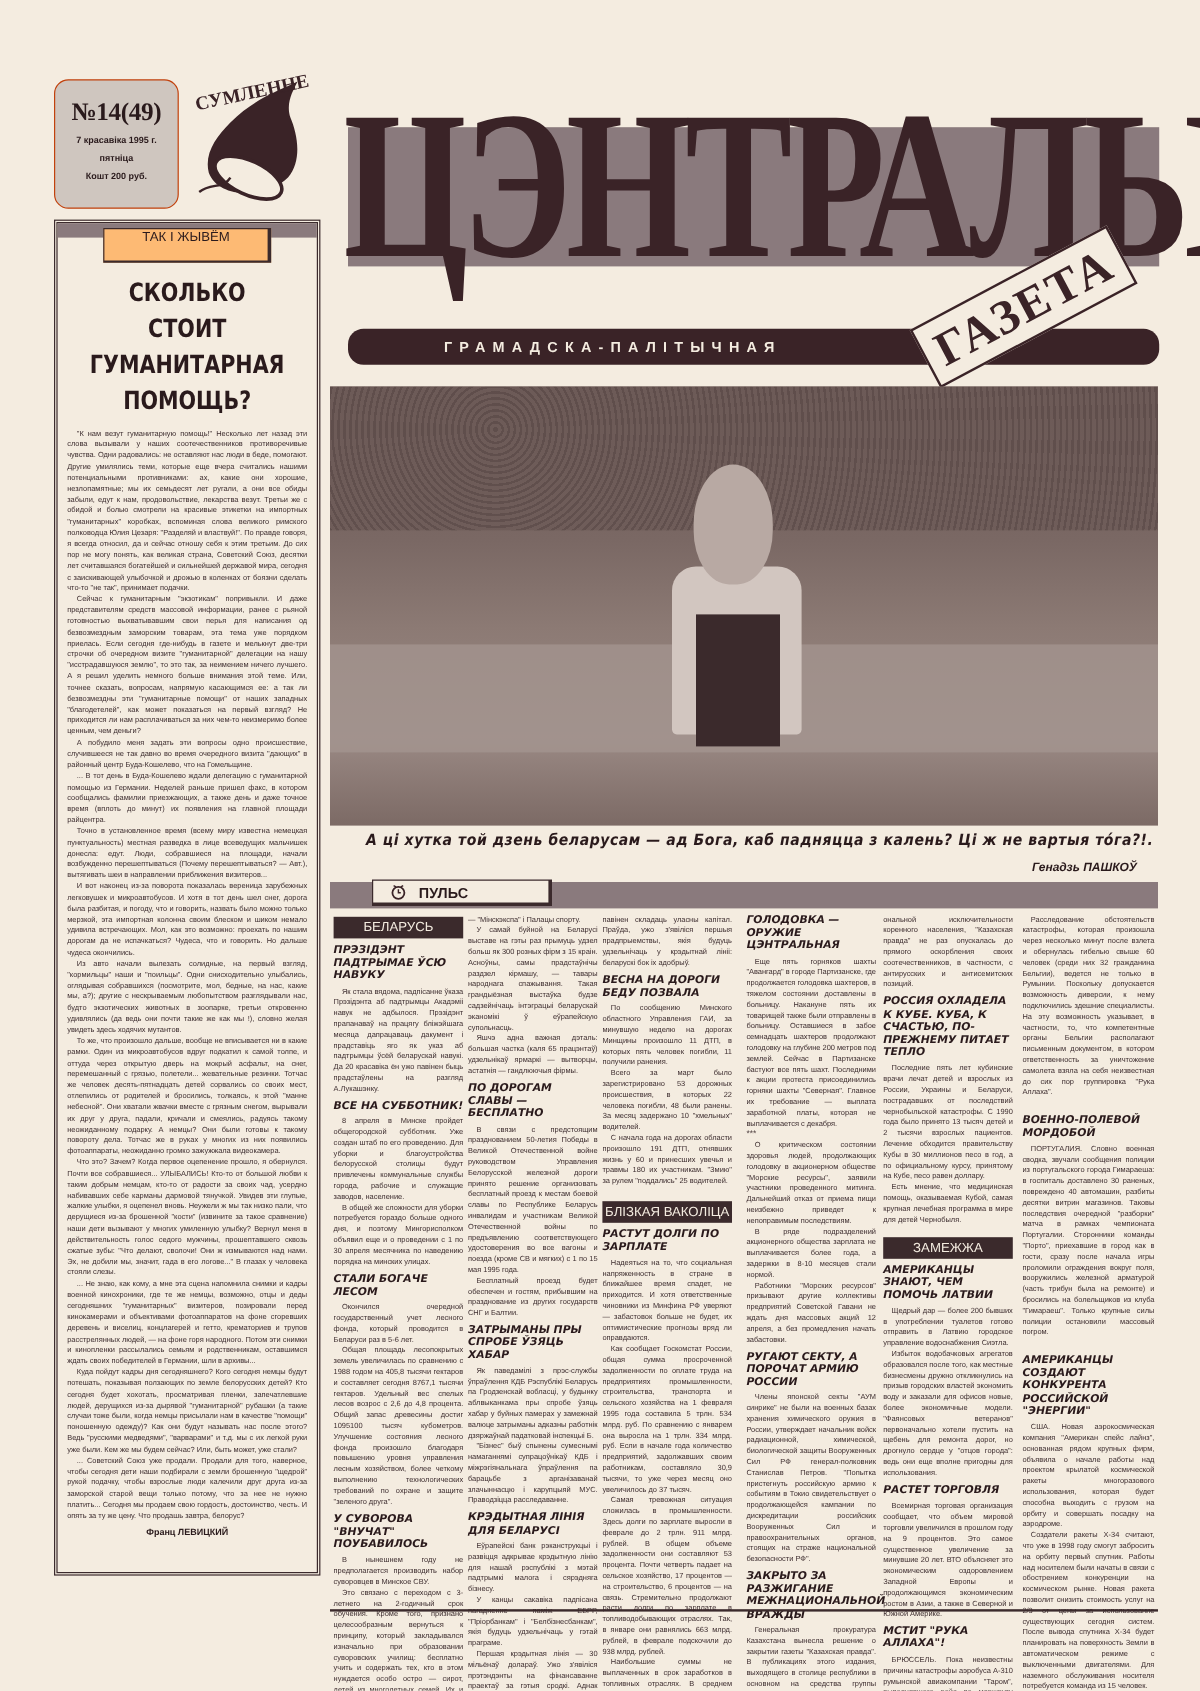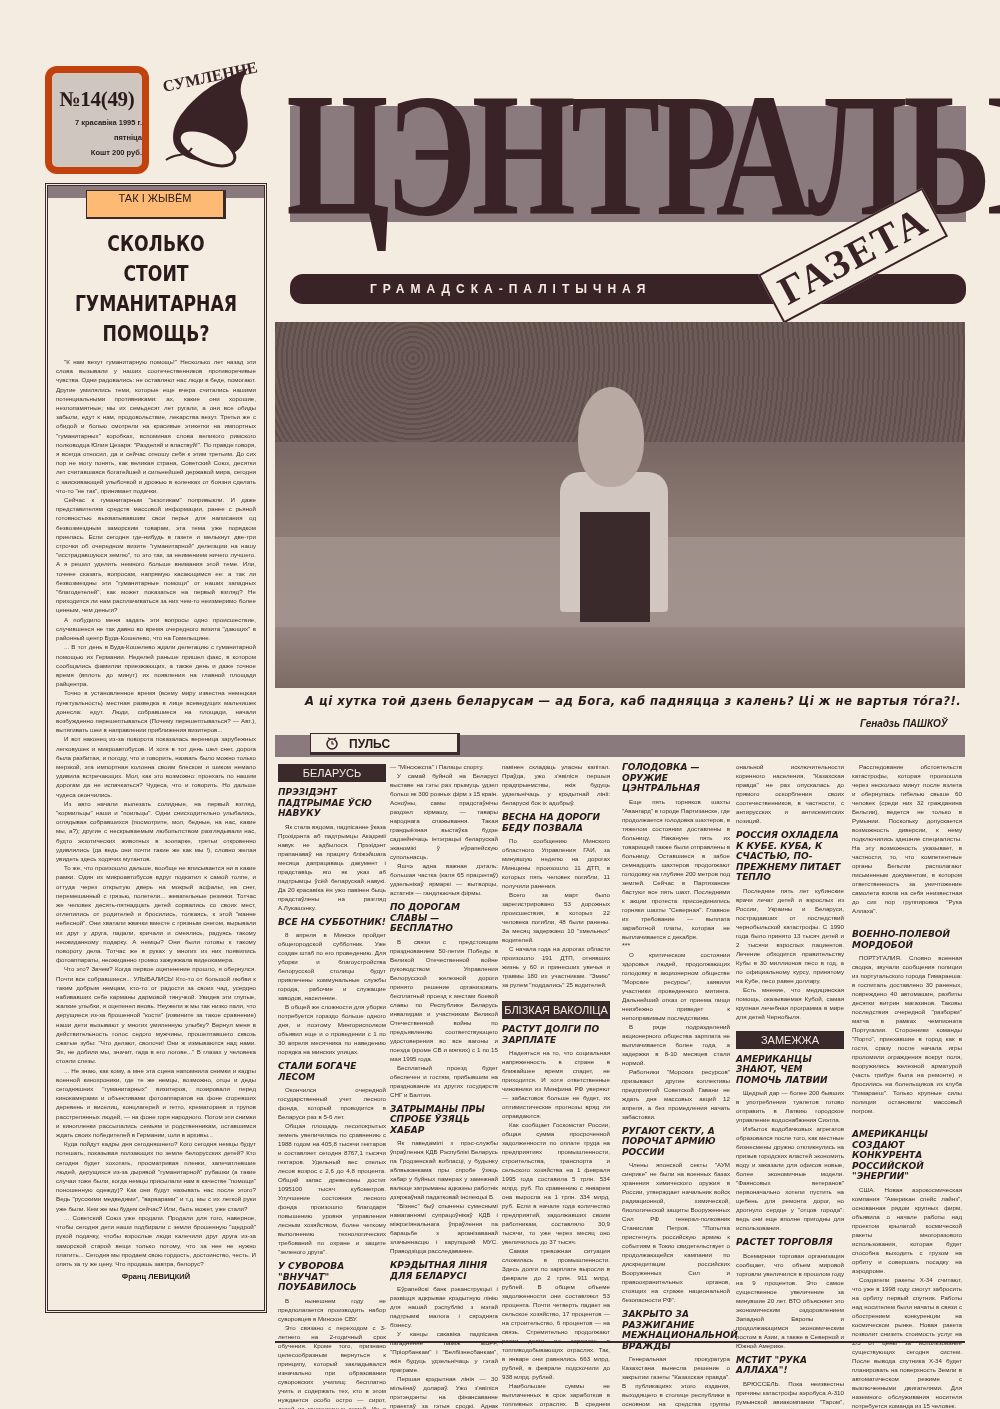--- a/index.html
+++ b/index.html
@@ -1,22 +1,22 @@
 <!DOCTYPE html>
 <html><head>
 <meta charset="utf-8">
 <style>
   * { box-sizing: border-box; margin: 0; padding: 0; }
   html, body { width: 1000px; height: 1409px; background: #f4ece0; overflow: hidden; }
   body { position: relative; font-family: "Liberation Sans", sans-serif; color: #2a1a1c; }
 
   
-  .issue-box { position: absolute; left: 45px; top: 66px; width: 104px; height: 108px; background: #cfc6bf; border: 7px solid #c2410c; border-radius: 12px; text-align: center; }
+  .issue-box { position: absolute; left: 45px; top: 66px; width: 104px; height: 108px; background: #cfc6bf; border: 1px solid #c2410c; border-radius: 12px; text-align: center; }
   .issue-no { font-family: "Liberation Serif", serif; font-weight: bold; font-size: 21px; margin-top: 14px; letter-spacing: -0.3px; }
-  .issue-line { font-size: 7.5px; font-weight: bold; margin-top: 6px; text-align: right; }
+  .issue-line { font-size: 7.5px; font-weight: bold; margin-top: 6px; }
   .logo-bell { position: absolute; left: 152px; top: 62px; width: 112px; height: 112px; }
   .title-wrap { position: absolute; left: 290px; top: 60px; width: 676px; height: 248px; }
   .title-band { position: absolute; left: 0; top: 46px; width: 676px; height: 116px; background: #8a7a7d; }
   .title-text { position: absolute; left: -4px; top: 0; width: 680px; height: 200px; font-family: "Liberation Serif", serif; font-weight: bold; font-size: 176px; line-height: 190px; color: #3a2327; letter-spacing: -6px; transform: scaleX(0.76); transform-origin: left top; white-space: nowrap; }
   .subtitle-bar { position: absolute; left: 0; top: 214px; width: 676px; height: 30px; background: #3a2327; color: #f4ece0; font-weight: bold; font-size: 12px; letter-spacing: 6px; line-height: 30px; padding-left: 80px; border-radius: 13px; }
   .gazeta-tag { position: absolute; left: 470px; top: 168px; padding: 2px 10px; background: #f4ece0; border: 2px solid #3a2327; font-family: "Liberation Serif", serif; font-weight: bold; font-size: 40px; color: #3a2327; transform: rotate(-28deg); letter-spacing: 2px; }
 
   
   .left-box { position: absolute; left: 45px; top: 183px; width: 222px; height: 1130px; border: 3px double #3b2a2c; padding: 4px 8px; }
   .left-box-stripe { position: absolute; left: 0; top: 0; width: 100%; height: 12px; background: #8a7a7d; }

